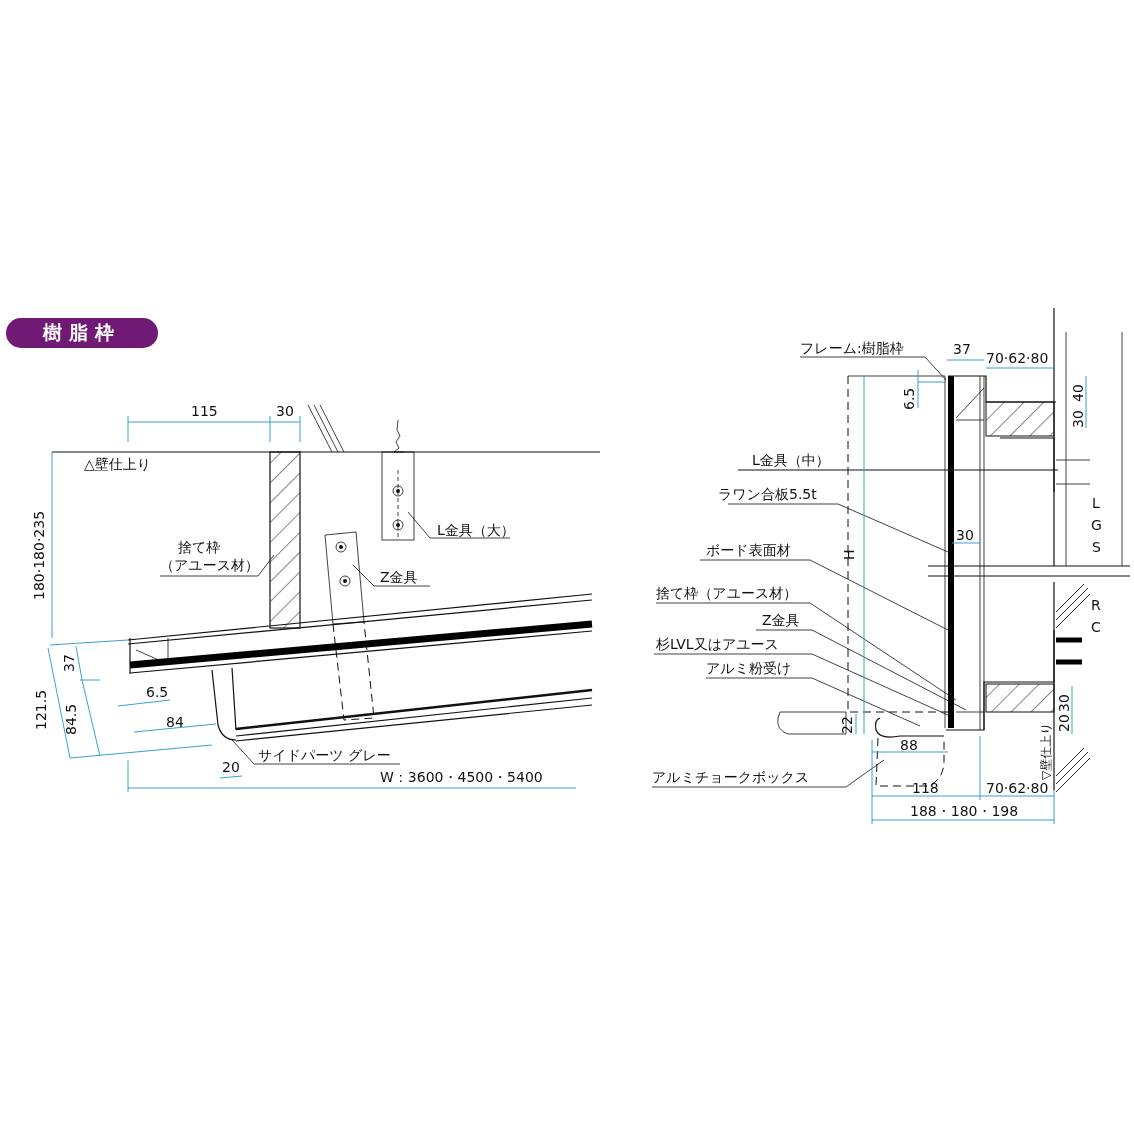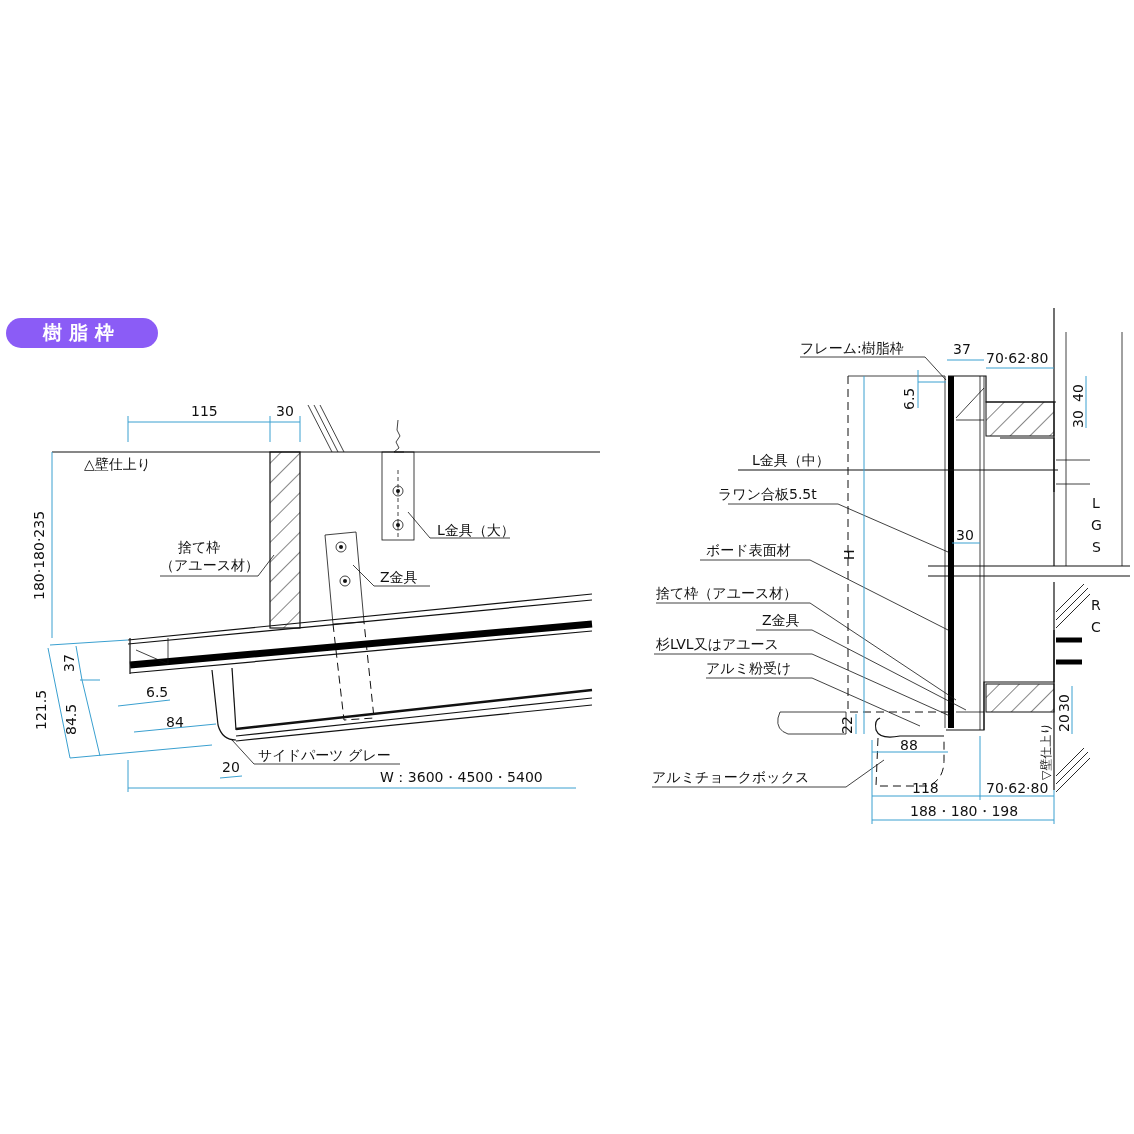--- a/index.html
+++ b/index.html
@@ -1,17 +1,17 @@
 <!DOCTYPE html>
 <html><head>
 <meta charset="utf-8">
 <style>
   html,body{margin:0;padding:0;background:#ffffff;}
   body{width:1134px;height:1134px;position:relative;overflow:hidden;font-family:"DejaVu Sans","Liberation Sans",sans-serif;}
-  .badge{position:absolute;left:6px;top:318px;width:152px;height:30px;border-radius:15px;background:#8b5cf6;color:#fff;font-weight:bold;font-size:19px;letter-spacing:7px;display:flex;align-items:center;justify-content:center;}
+  .badge{position:absolute;left:6px;top:318px;width:152px;height:30px;border-radius:15px;background:#701a75;color:#fff;font-weight:bold;font-size:19px;letter-spacing:7px;display:flex;align-items:center;justify-content:center;}
   svg{position:absolute;left:0;top:0;}
   .lbl{font-family:"DejaVu Sans","Liberation Sans",sans-serif;font-size:14px;fill:#111;}
   .dim{font-family:"DejaVu Sans","Liberation Sans",sans-serif;font-size:14px;fill:#111;}
   .blue{stroke:#3aa0d0;stroke-width:1;fill:none;}
   .k{stroke:#111;stroke-width:1.2;fill:none;}
   .kt{stroke:#111;stroke-width:0.8;fill:none;}
   .thick{stroke:#000;stroke-width:6;fill:none;}
   .dash{stroke:#111;stroke-width:1;fill:none;stroke-dasharray:8 5;}
   .hatch{stroke:#111;stroke-width:0.9;}
 </style>

